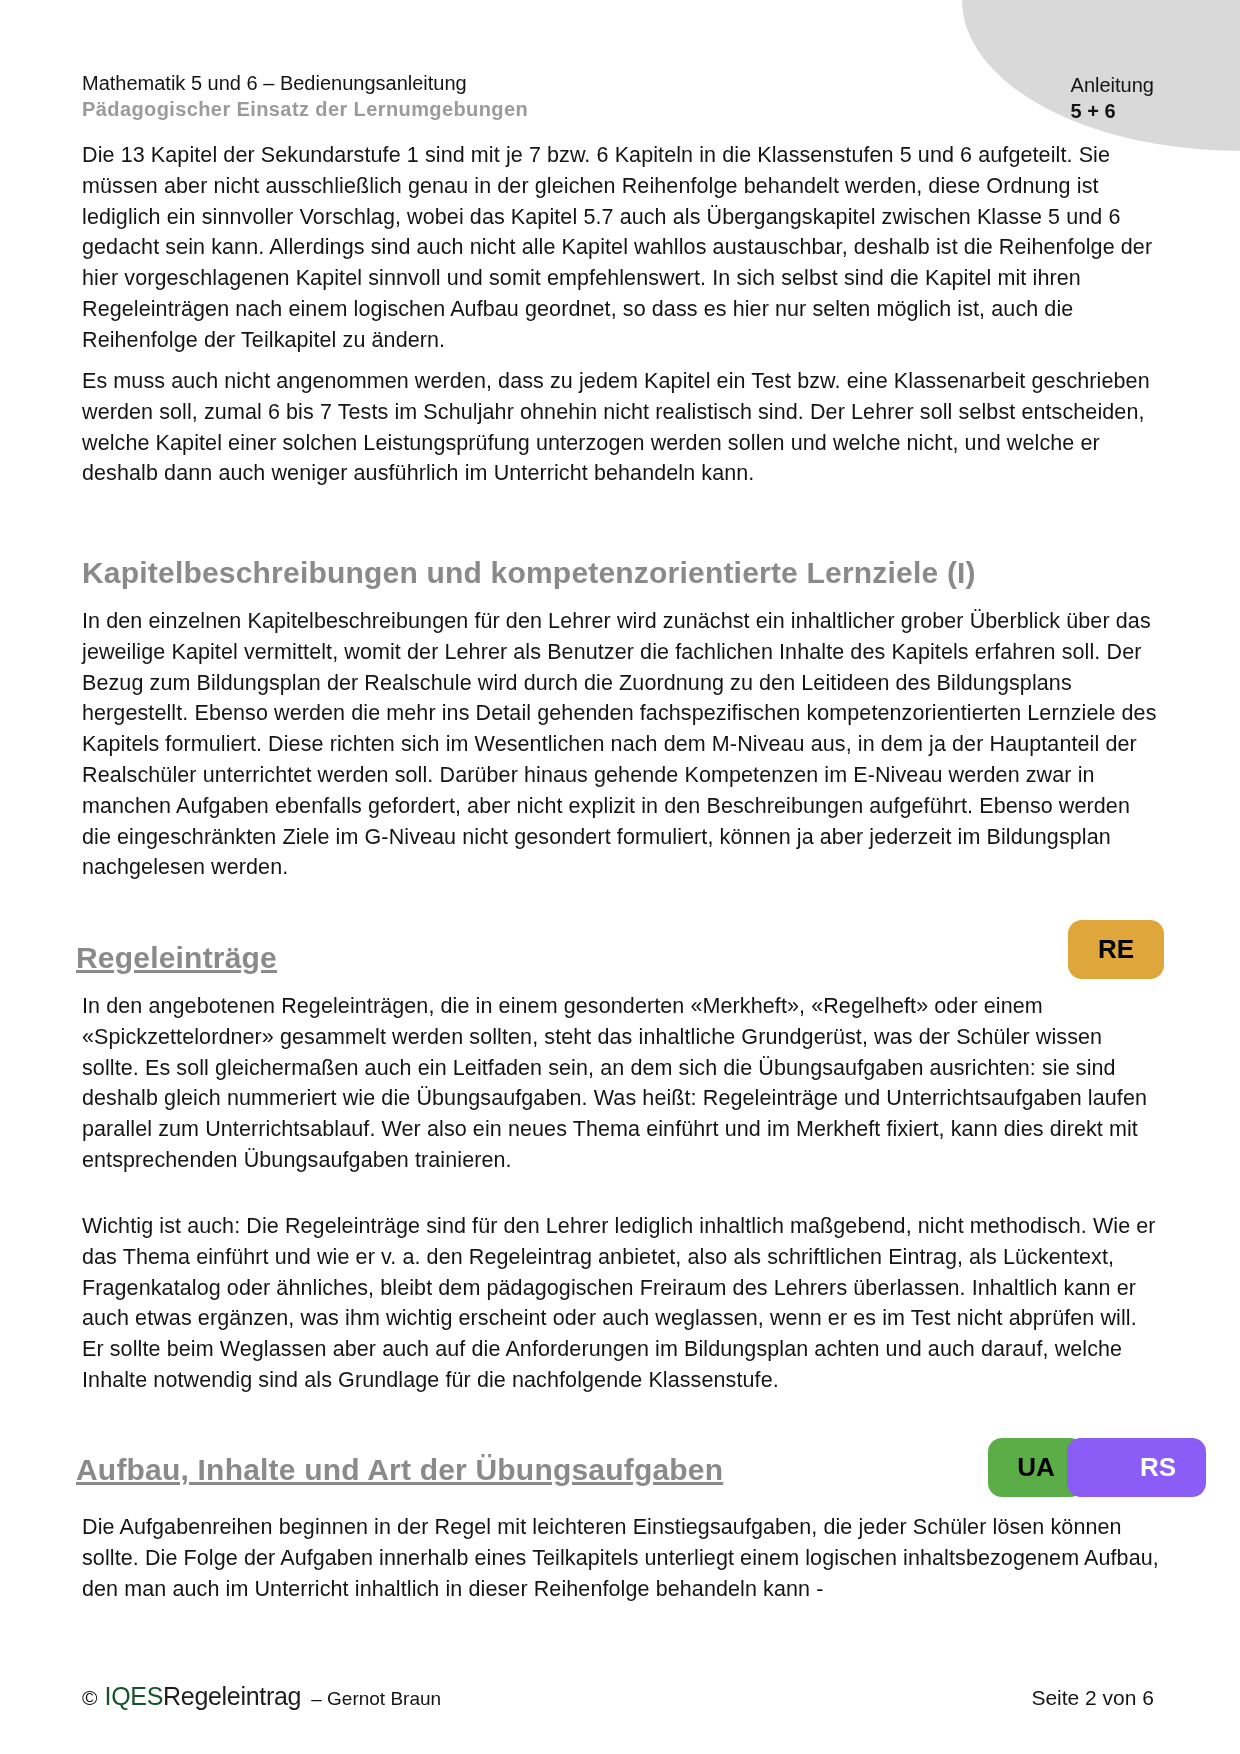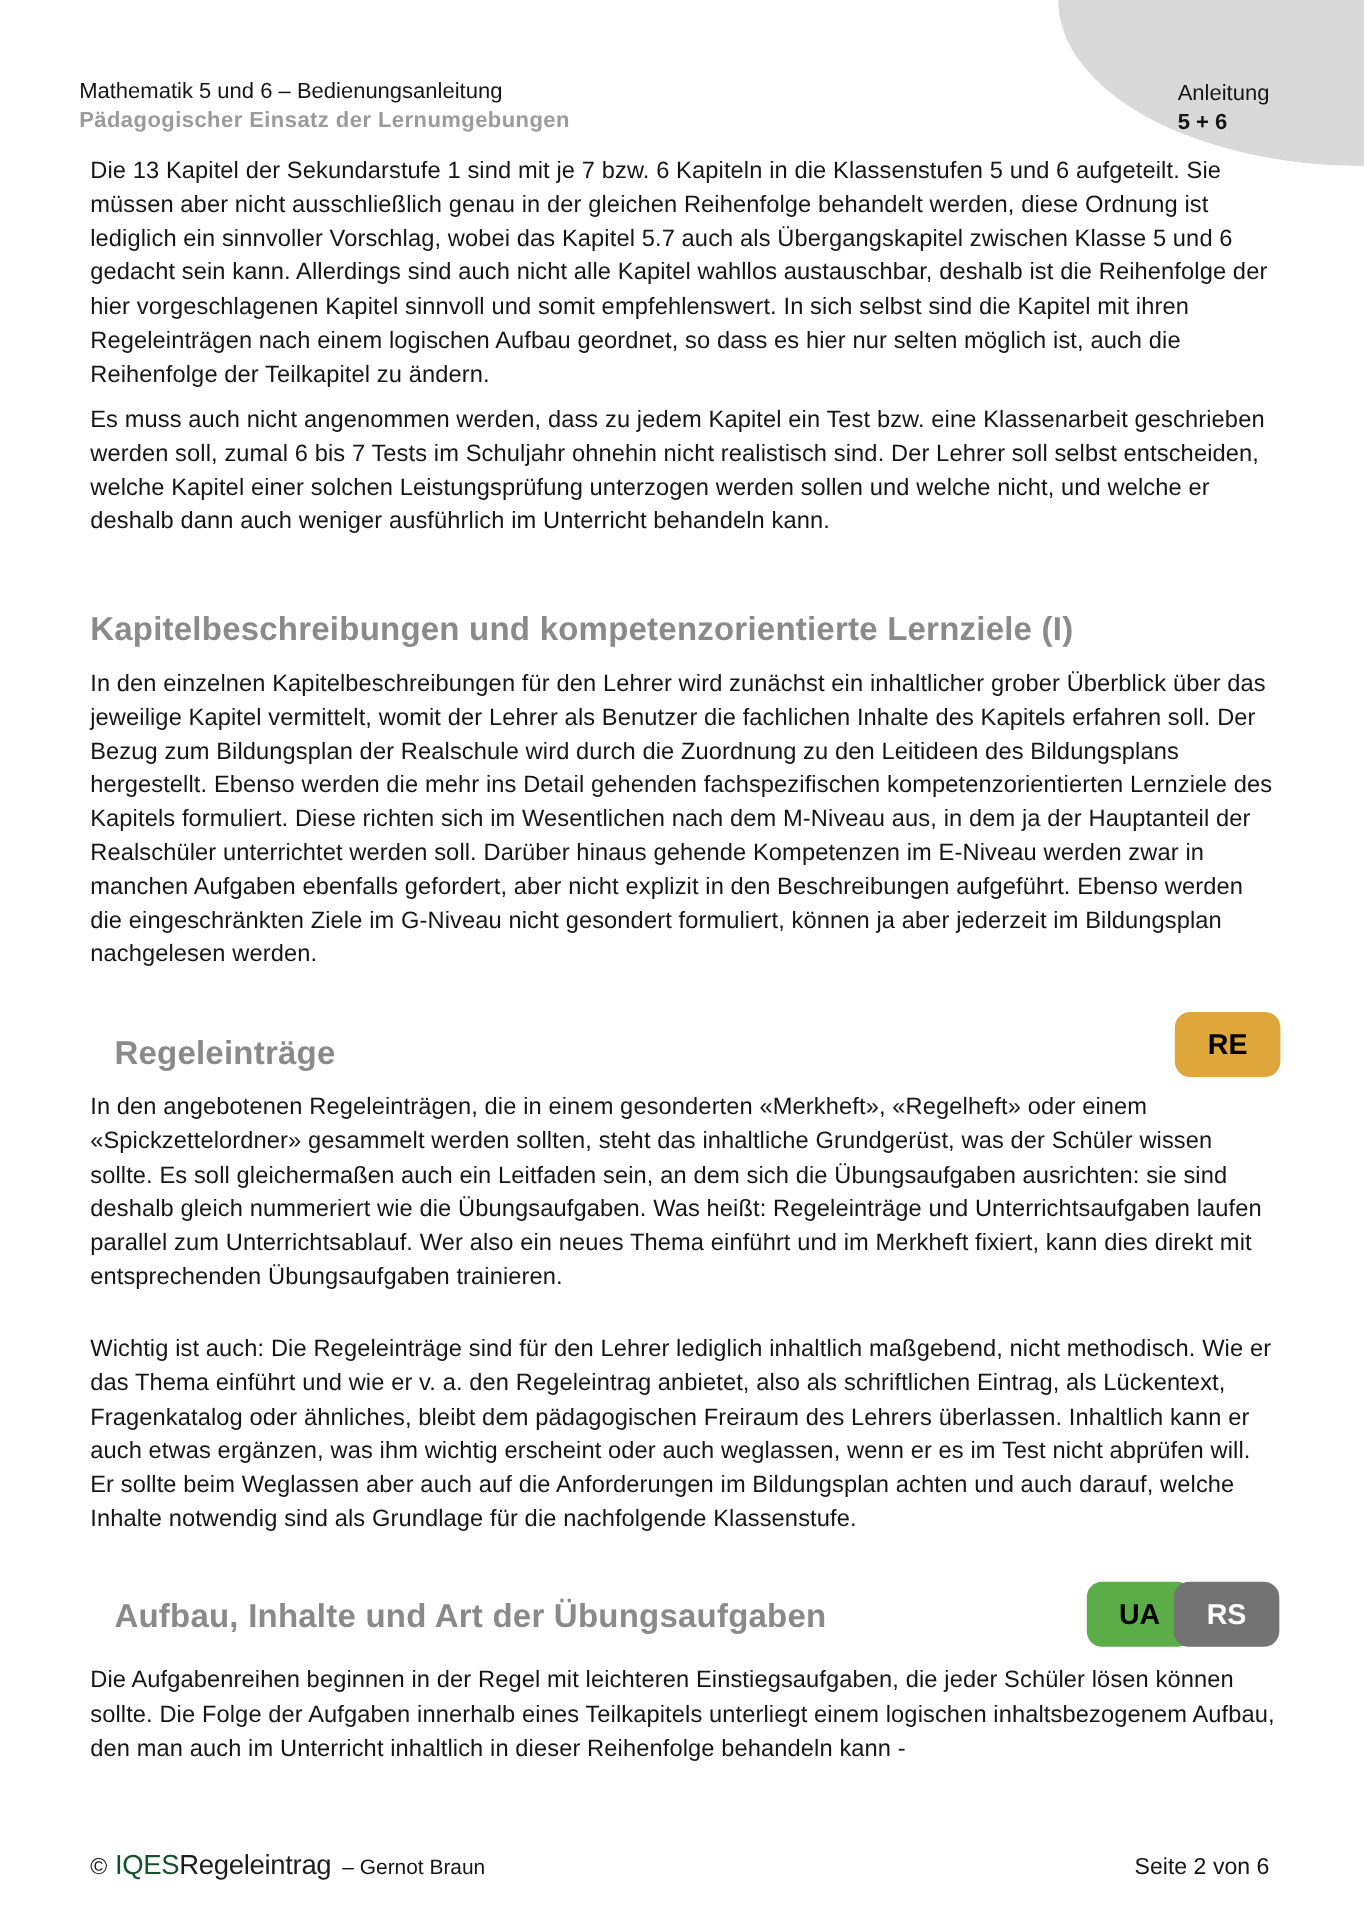--- a/index.html
+++ b/index.html
@@ -4,42 +4,42 @@
 <style>
   html,body{margin:0;padding:0;background:#fff;}
   .page{
     position:relative;width:1240px;height:1754px;background:#ffffff;
     font-family:"Liberation Sans",sans-serif;color:#111;overflow:hidden;
   }
   .corner-shape{
     position:absolute;top:0;right:0;width:278px;height:151px;
     background:#d9d9d9;border-bottom-left-radius:100% 100%;
   }
-  .header-left{position:absolute;top:70px;left:72px;line-height:26px;font-size:20px;}
+  .header-left{position:absolute;top:70px;left:82px;line-height:26px;font-size:20px;}
   .header-title{color:#141414;}
   .header-subtitle{color:#9b9b9b;font-weight:bold;letter-spacing:.4px;}
   .header-right{position:absolute;top:72px;right:86px;line-height:26px;font-size:20px;color:#141414;}
   .header-grade{font-weight:bold;}
   .para{
     position:absolute;left:82px;width:1080px;margin:0;
     font-size:21.5px;line-height:30.8px;color:#151515;letter-spacing:.1px;
   }
   .h1{
     position:absolute;left:82px;width:1080px;margin:0;
     font-size:30px;font-weight:bold;color:#8a8a8a;letter-spacing:.2px;
   }
-  .h2{left:104px;}
+  .h2{left:76px;text-decoration:underline;}
   .badge{
     position:absolute;width:96px;height:59px;border-radius:14px;
     display:flex;align-items:center;justify-content:center;
     font-size:26px;font-weight:bold;
   }
   .badge-re{top:920px;left:1068px;background:#dfa63c;color:#000;}
   .badge-ua{top:1438px;left:988px;background:#5bad47;color:#000;}
-  .badge-rs{top:1438px;left:1067px;background:#737373;color:#fff;}
+  .badge-rs{top:1438px;left:1067px;background:#8b5cf6;color:#fff;padding-left:43px;}
   .footer{
     position:absolute;left:82px;right:86px;top:1682px;
     display:flex;justify-content:space-between;align-items:baseline;
   }
   .footer-brand{display:flex;align-items:baseline;}
   .copyright{font-size:21px;color:#141414;margin-right:7px;}
   .brand-iqes{font-size:25px;color:#14532d;letter-spacing:-.3px;}
   .brand-lern{font-size:25px;color:#1c1c1c;letter-spacing:-.3px;}
   .brand-author{font-size:19px;color:#141414;margin-left:10px;}
   .page-num{font-size:21px;color:#141414;}

